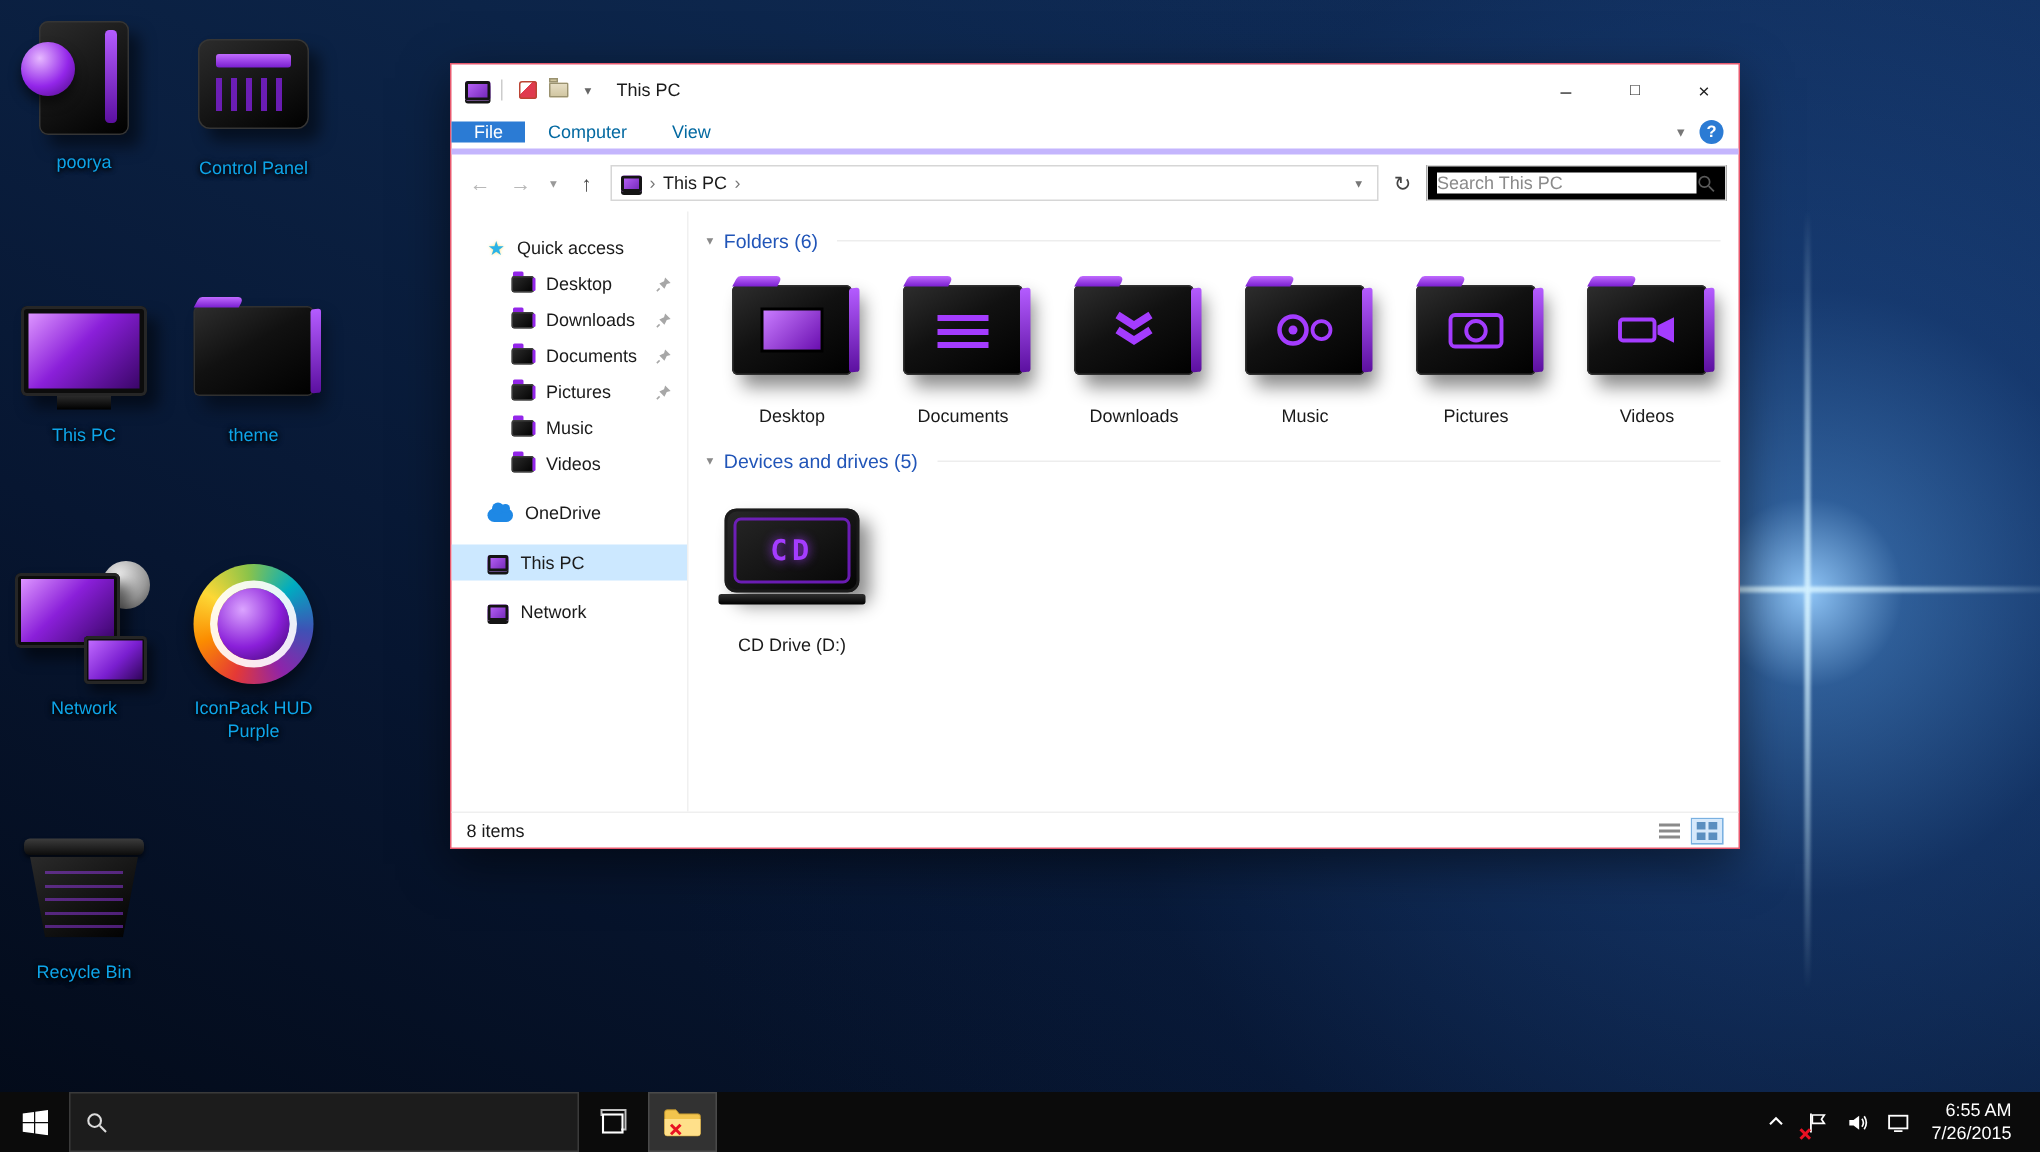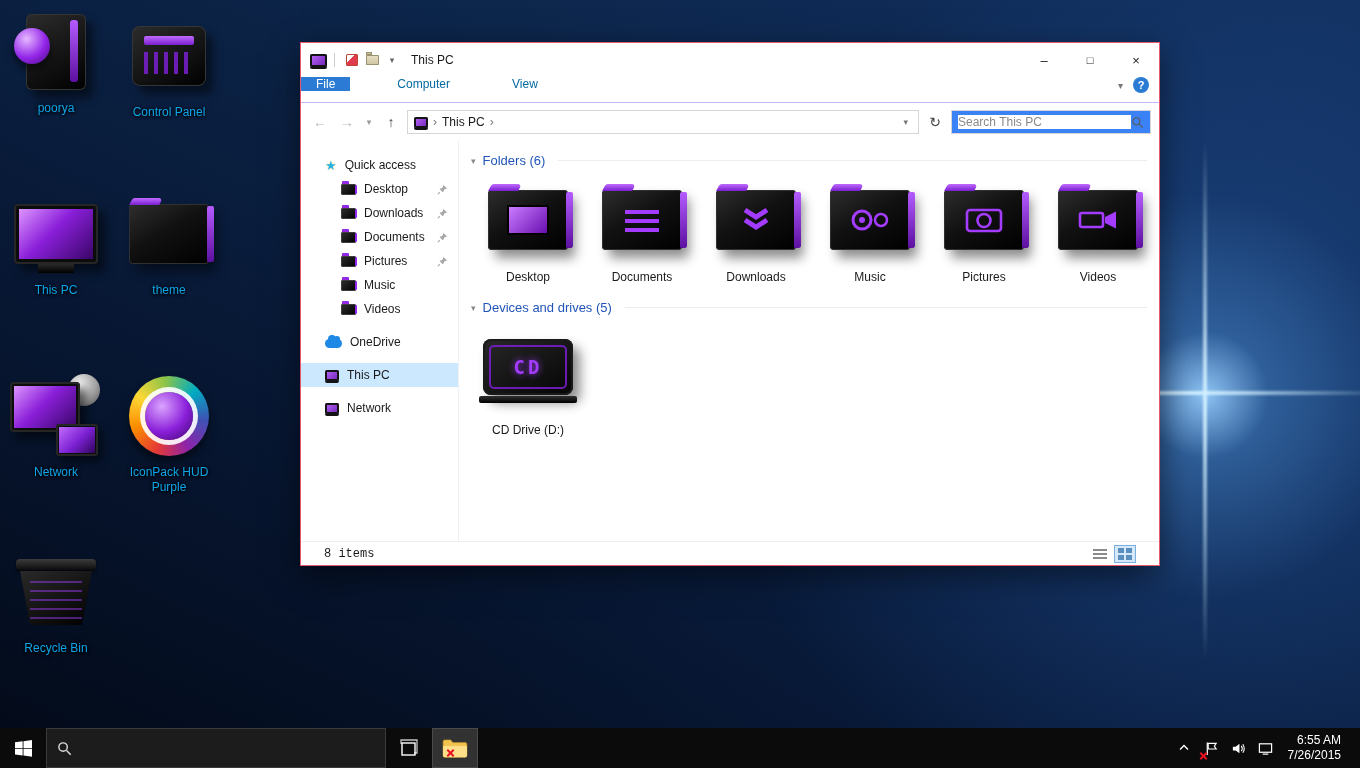--- a/index.html
+++ b/index.html
@@ -117,38 +117,38 @@
   .qat-btn { display:inline-flex; align-items:center; justify-content:center; width:20px; height:20px; color:#666; font-size:9px; }
   .qat-red { width:12px; height:12px; border-radius:2px; background:linear-gradient(135deg,#fff 40%,#e03a4e 40%);
     box-shadow:inset 0 0 0 1px #b43; }
   .qat-gray { width:13px; height:10px; border-radius:1px; background:linear-gradient(#e8e0c8,#cfc49e); box-shadow:inset 0 0 0 1px #9a9270; position:relative; }
   .qat-gray::before { content:""; position:absolute; top:-3px; left:0; width:6px; height:3px; background:#cfc49e; box-shadow:inset 0 0 0 1px #9a9270; }
   .win-title { margin-left:9px; font-size:12px; color:#1a1a1a; }
   .caption-btns { margin-left:auto; display:flex; height:34px; }
   .cap-btn { width:46px; display:flex; align-items:center; justify-content:center; font-size:13px; color:#222; cursor:default; }
   .cap-btn.max { font-size:11px; }
 
-  .ribbon { height:26px; display:flex; align-items:flex-start; border-bottom:1px solid #c4b5fd; flex:none;gap:32px; }
+  .ribbon { height:26px; display:flex; align-items:center; border-bottom:4px solid #c4b5fd; flex:none; }
   .tab { display:flex; align-items:center; padding:0 15px; color:#0369a1; font-size:12px; }
   .tab.file { background:#2b7bd4; color:#fff; }
   .ribbon-right { margin-left:auto; display:flex; align-items:center; gap:10px; padding-right:10px; }
   .rb-dd { color:#777; font-size:10px; }
   .help-btn { width:16px; height:16px; border-radius:50%; background:#2b7bd4; color:#fff; font-size:11px; font-weight:bold;
     display:flex; align-items:center; justify-content:center; }
 
   .addrbar { height:38px; display:flex; align-items:center; padding:0 8px; gap:5px; flex:none; }
   .nav-btn { width:22px; height:22px; display:flex; align-items:center; justify-content:center; font-size:14px; color:#444; }
   .nav-btn.disabled { color:#b8b8b8; }
   .nav-btn.small { width:12px; font-size:9px; color:#999; }
   .addr-box { flex:1; height:24px; border:1px solid #d6d6d6; background:#fff; display:flex; align-items:center;
     padding:0 6px; gap:5px; }
   .crumb-sep { color:#777; font-size:12px; }
   .crumb { color:#1a1a1a; font-size:12px; }
   .addr-dd { margin-left:auto; color:#777; font-size:9px; padding:0 4px; }
-  .search-box { width:200px; height:24px; border:1px solid #d6d6d6; background:#3b82f6; display:flex; align-items:center; padding:0 6px; }
+  .search-box { width:200px; height:24px; border:1px solid #d6d6d6; background:#000000; display:flex; align-items:center; padding:0 6px; }
   .search-box input { border:none; outline:none; flex:1; font-size:12px; font-family:inherit; color:#333; min-width:0; }
   .search-box input::placeholder { color:#8a8a8a; }
   .search-icon { color:#5a5a5a; display:flex; }
 
   .win-body { flex:1; display:flex; min-height:0; }
   .sidebar { width:158px; flex:none; padding-top:12px; border-right:1px solid #f0f0f0; overflow:hidden; }
   .side-row { height:24px; display:flex; align-items:center; padding-left:24px; gap:8px; color:#1a1a1a; font-size:12px; cursor:default; }
   .side-row.child { padding-left:40px; }
   .side-row.selected { background:#cce8ff; }
   .side-row .pin { margin-left:auto; margin-right:10px; display:flex; opacity:.75; }
@@ -166,21 +166,21 @@
   .group-hd { display:flex; align-items:center; gap:7px; margin:6px 0 10px 0; }
   .group-hd .chev { color:#8a8a8a; font-size:9px; }
   .group-hd .g-title { color:#2155b8; font-size:13px; white-space:nowrap; }
   .group-hd::after { content:""; flex:1; height:1px; background:#ededed; margin-left:6px; margin-right:8px; }
   .tiles { display:flex; }
   .tile { width:114px; text-align:center; cursor:default; }
   .tile .tile-art { height:84px; display:flex; align-items:center; justify-content:center; }
   .tile .tile-label { margin-top:8px; font-size:12px; color:#1a1a1a; }
   .tile.drive .tile-label { margin-top:14px; }
 
-  .statusbar { height:24px; flex:none; border-top:1px solid #efefef; display:flex; align-items:center; padding:0 23px; font-size:12px; color:#1a1a1a;font-family:Liberation Mono, monospace; }
+  .statusbar { height:24px; flex:none; border-top:1px solid #efefef; display:flex; align-items:center; padding:0 10px; font-size:12px; color:#1a1a1a; }
   .status-views { margin-left:auto; display:flex; gap:3px; }
   .view-btn { width:22px; height:18px; display:flex; align-items:center; justify-content:center; }
   .view-btn.active { background:#d6e9fb; box-shadow:inset 0 0 0 1px #7ab0e0; }
 
   
   .taskbar { position:absolute; left:0; bottom:0; width:1360px; height:40px; background:#0b0b0b; display:flex; align-items:stretch; z-index:20; }
   .tb-btn { width:46px; display:flex; align-items:center; justify-content:center; position:relative; }
   .tb-btn.active { background:rgba(255,255,255,.16); box-shadow:inset 0 0 0 1px rgba(255,255,255,.12); }
   .tb-search { width:340px; background:#1c1c1c; border:1px solid #3a3a3a; display:flex; align-items:center; padding:0 10px; gap:9px; }
   .tb-search input { flex:1; background:transparent; border:none; outline:none; color:#e8e8e8; font-size:13px; font-family:inherit; min-width:0; }

